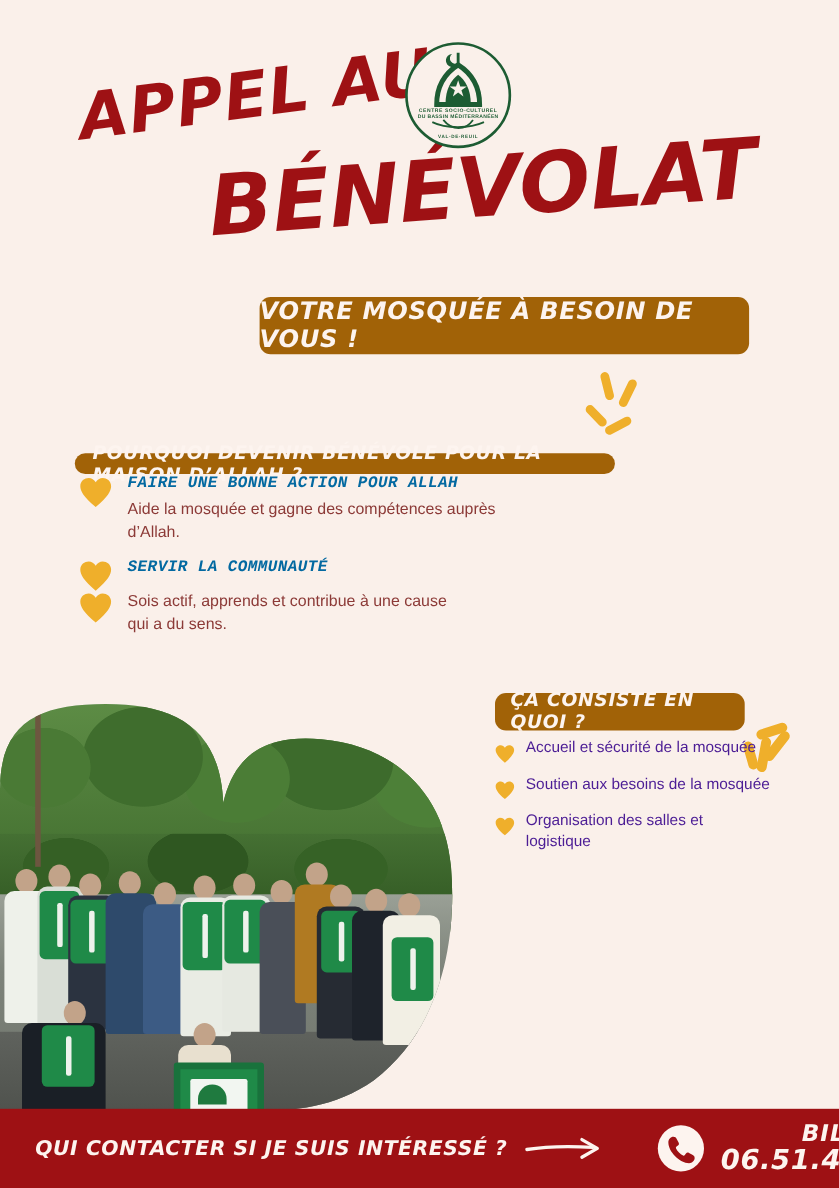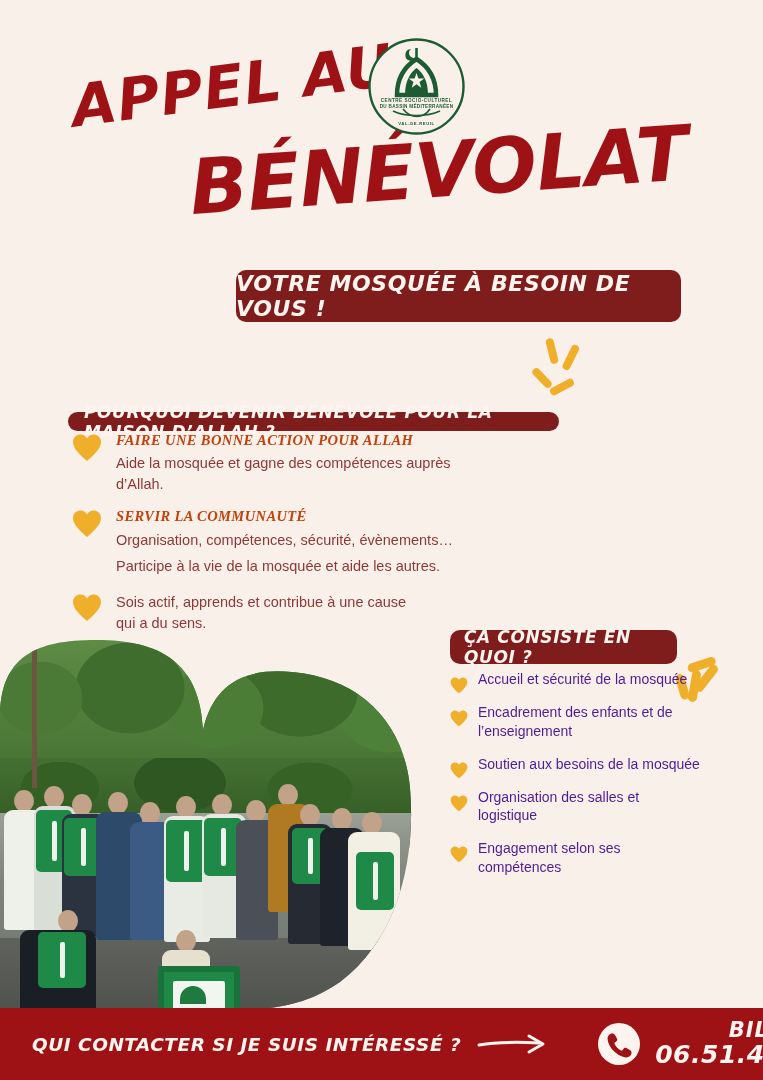--- a/index.html
+++ b/index.html
@@ -36,40 +36,40 @@
     white-space:nowrap;
   }
 
   
   .logo{position:absolute;left:367px;top:37px;width:99px;height:99px;}
   .logo svg{display:block;}
 
   
   .pill{
     position:absolute;
-    background:#7f1d1d;
+    background:#a16207;
     border-radius:10px;
     color:#fdf4ef;
     font-family:"DejaVu Sans", sans-serif;
     font-weight:bold;font-style:italic;
     display:flex;align-items:center;justify-content:center;
     letter-spacing:.6px;
     box-sizing:border-box;
   }
   #pill-banner{left:236px;top:270px;width:445px;height:52px;font-size:22px;}
   #pill-why{left:68px;top:380px;width:491px;height:19px;font-size:17px;padding:0 16px;justify-content:flex-start;margin-top:32px;}
   #pill-what{left:450px;top:630px;width:227px;height:34px;font-size:17px;padding:0 14px;justify-content:flex-start;}
 
   
   .why-list{position:absolute;left:68px;top:432px;width:400px;}
   .why-item{position:relative;padding-left:48px;margin-bottom:13px;}
   .why-h{
-    font-family:Liberation Serif, serif;
-    font-weight:bold;font-style:italic;
-    font-size:14.5px;color:#c2410c;letter-spacing:.4px;
+    font-family:Liberation Mono, monospace;
+    font-weight:bold;font-style:italic;
+    font-size:14.5px;color:#0369a1;letter-spacing:.4px;
     margin:0 0 4px 0;line-height:1.15;
   }
   .why-b{
     font-family:"Liberation Sans", sans-serif;
     font-size:14.5px;color:#8c3a37;line-height:1.45;margin:0;
     max-width:345px;
   }
   .heart{
     position:absolute;left:4px;top:2px;width:30px;height:28px;
   }
@@ -225,22 +225,20 @@
       <p class="why-h">FAIRE UNE BONNE ACTION POUR ALLAH</p>
       <p class="why-b">Aide la mosquée et gagne des compétences auprès d’Allah.</p>
     </div>
     <div class="why-item">
       <span class="heart">
         <svg width="30" height="28" viewBox="0 0 30 28">
             <path d="M15 27 C4 18 1 12 1 8 C1 3 5 0.5 8.6 0.5 C11.3 0.5 13.6 2 15 4.4 C16.4 2 18.7 0.5 21.4 0.5 C25 0.5 29 3 29 8 C29 12 26 18 15 27 Z" fill="#efaf2b"></path>
           </svg>
       </span>
       <p class="why-h">SERVIR LA COMMUNAUTÉ</p>
-      <p class="why-b" style="white-space:pre-line;line-height:1.75">Organisation, compétences, sécurité, évènements…
-Participe à la vie de la mosquée et aide les autres.</p>
     </div>
     <div class="why-item">
       <span class="heart">
         <svg width="30" height="28" viewBox="0 0 30 28">
             <path d="M15 27 C4 18 1 12 1 8 C1 3 5 0.5 8.6 0.5 C11.3 0.5 13.6 2 15 4.4 C16.4 2 18.7 0.5 21.4 0.5 C25 0.5 29 3 29 8 C29 12 26 18 15 27 Z" fill="#efaf2b"></path>
           </svg>
       </span>
       <p class="why-b" style="max-width:300px">Sois actif, apprends et contribue à une cause qui a du sens.</p>
     </div>
   </div>
@@ -316,45 +314,29 @@
           </svg>
       </span>
       <p class="what-t">Accueil et sécurité de la mosquée</p>
     </div>
     <div class="what-item">
       <span class="heart-s">
         <svg width="18" height="17" viewBox="0 0 30 28">
             <path d="M15 27 C4 18 1 12 1 8 C1 3 5 0.5 8.6 0.5 C11.3 0.5 13.6 2 15 4.4 C16.4 2 18.7 0.5 21.4 0.5 C25 0.5 29 3 29 8 C29 12 26 18 15 27 Z" fill="#efaf2b"></path>
           </svg>
       </span>
-      <p class="what-t">Encadrement des enfants et de l’enseignement</p>
+      <p class="what-t">Soutien aux besoins de la mosquée</p>
     </div>
     <div class="what-item">
       <span class="heart-s">
         <svg width="18" height="17" viewBox="0 0 30 28">
             <path d="M15 27 C4 18 1 12 1 8 C1 3 5 0.5 8.6 0.5 C11.3 0.5 13.6 2 15 4.4 C16.4 2 18.7 0.5 21.4 0.5 C25 0.5 29 3 29 8 C29 12 26 18 15 27 Z" fill="#efaf2b"></path>
           </svg>
       </span>
-      <p class="what-t">Soutien aux besoins de la mosquée</p>
-    </div>
-    <div class="what-item">
-      <span class="heart-s">
-        <svg width="18" height="17" viewBox="0 0 30 28">
-            <path d="M15 27 C4 18 1 12 1 8 C1 3 5 0.5 8.6 0.5 C11.3 0.5 13.6 2 15 4.4 C16.4 2 18.7 0.5 21.4 0.5 C25 0.5 29 3 29 8 C29 12 26 18 15 27 Z" fill="#efaf2b"></path>
-          </svg>
-      </span>
       <p class="what-t">Organisation des salles et logistique</p>
-    </div>
-    <div class="what-item">
-      <span class="heart-s">
-        <svg width="18" height="17" viewBox="0 0 30 28">
-            <path d="M15 27 C4 18 1 12 1 8 C1 3 5 0.5 8.6 0.5 C11.3 0.5 13.6 2 15 4.4 C16.4 2 18.7 0.5 21.4 0.5 C25 0.5 29 3 29 8 C29 12 26 18 15 27 Z" fill="#efaf2b"></path>
-          </svg>
-      </span>
-      <p class="what-t">Engagement selon ses compétences</p>
     </div>
   </div>
 
 
   <div class="footer">
     <div class="foot-q">QUI CONTACTER SI JE SUIS INTÉRESSÉ ?</div>
     <span class="foot-arrow">
       <svg width="74" height="22" viewBox="0 0 74 22">
         <path d="M2 12 C20 9 44 9 62 10" stroke="#fdf4ef" stroke-width="3" fill="none" stroke-linecap="round"></path>
         <path d="M52 3 L66 11 L52 19" stroke="#fdf4ef" stroke-width="3" fill="none" stroke-linecap="round" stroke-linejoin="round"></path>

